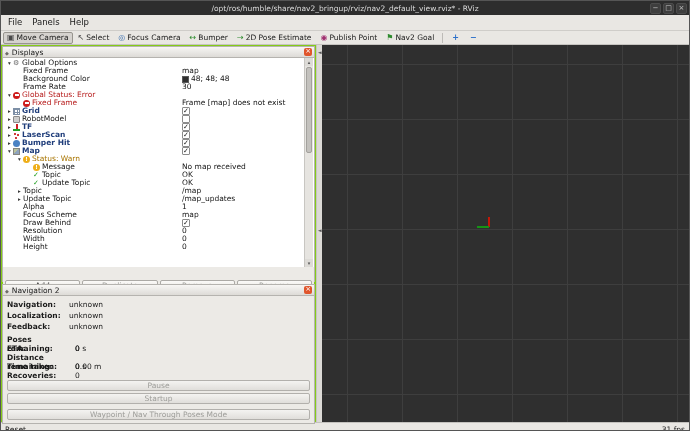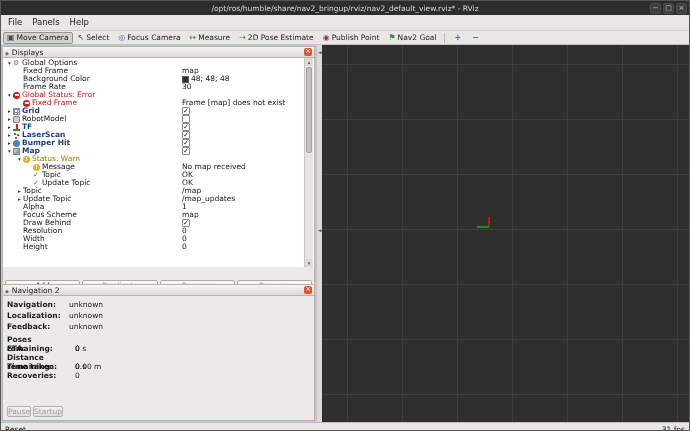--- a/index.html
+++ b/index.html
@@ -20,21 +20,21 @@
   
   .toolbar { height:14px; background:#e9e7e3; border-bottom:1px solid #c6c4c0; display:flex; align-items:center; padding:0 2px; gap:1px; }
   .tool { display:flex; align-items:center; gap:2px; height:12px; padding:0 3px; font-size:7.5px; border:1px solid transparent; border-radius:2px; white-space:nowrap; }
   .tool.active { background:#d5d2ce; border-color:#98958f; }
   .tglyph { font-size:8px; line-height:10px; }
   .tsep { width:1px; height:10px; background:#bdbbb7; margin:0 3px; }
   .textra { padding:0 4px; }
 
   
   .main { display:flex; height:377px; }
-  .leftcol { width:316px; background:#fdba74; padding:1px; display:flex; flex-direction:column; }
+  .leftcol { width:316px; background:#84cc16; padding:1px; display:flex; flex-direction:column; }
   .panel { border:1px solid #b5b3af; background:#eceae6; }
   .panel.displays { height:236px; margin-bottom:2px; display:flex; flex-direction:column; }
   .panel.nav2 { flex:1; display:flex; flex-direction:column; }
 
   .phead { height:11px; background:linear-gradient(#f7f6f4,#dddbd7); border-bottom:1px solid #b5b3af; display:flex; align-items:center; gap:3px; padding:0 2px; font-size:7.5px; flex:none; }
   .picon::before { content:"◆"; font-size:5px; color:#6d6b67; }
   .pclose { margin-left:auto; width:8px; height:8px; background:#e0552c; border-radius:2px; color:#fff; font-size:7px; line-height:7px; text-align:center; }
   .pclose::before { content:"×"; }
 
   
@@ -78,21 +78,21 @@
   .pbtn { flex:1; height:12px; line-height:10px; text-align:center; font-size:7.5px; background:linear-gradient(#fbfaf8,#e1dfdb); border:1px solid #acaaa6; border-radius:2px; color:#222; }
   .pbtn.disabled { color:#9f9f9b; }
 
   
   .nav2content { flex:1; display:flex; flex-direction:column; padding:3px 4px 3px; font-size:7.5px; background:#eceae6; }
   .srow { height:11px; line-height:11px; }
   .slabel { display:inline-block; width:62px; font-weight:bold; }
   .mgroup { margin-top:3px; }
   .mrow { height:9px; line-height:9px; }
   .mlabel { display:inline-block; width:68px; font-weight:bold; }
-  .nav2btns { margin-top:auto; display:flex; flex-direction:row; gap:2px; }
+  .nav2btns { margin-top:auto; display:flex; flex-direction:column; gap:2px; }
   .nav2btn { height:11px; line-height:9px; text-align:center; font-size:7.5px; background:linear-gradient(#f4f3f1,#e0deda); border:1px solid #b2b0ac; border-radius:2px; color:#9d9d99; }
   .nav2btn.spaced { margin-top:3px; }
 
   
   .splitter { width:6px; background:#dcdad6; position:relative; border-left:1px solid #c6c4c0; }
   .sparrow { position:absolute; left:0; width:5px; font-size:5px; line-height:6px; color:#555; text-align:center; }
   .sparrow::before { content:"◄"; }
   .sparrow.top { top:4px; }
   .sparrow.mid { top:182px; }
 
@@ -134,21 +134,21 @@
       <div class="tool">
         <span class="tglyph" style="color:#4a4a4a">↖</span>
         <span>Select</span>
       </div>
       <div class="tool">
         <span class="tglyph" style="color:#3a6fb0">◎</span>
         <span>Focus Camera</span>
       </div>
       <div class="tool">
         <span class="tglyph" style="color:#2e8b2e">↔</span>
-        <span>Measure</span>
+        <span>Bumper</span>
       </div>
       <div class="tool">
         <span class="tglyph" style="color:#2e8b2e">→</span>
         <span>2D Pose Estimate</span>
       </div>
       <div class="tool">
         <span class="tglyph" style="color:#a03070">◉</span>
         <span>Publish Point</span>
       </div>
       <div class="tool">
@@ -357,20 +357,21 @@
           <div class="mgroup">
               <div class="mrow"><span class="mlabel">Poses remaining:</span><span>0</span></div>
               <div class="mrow"><span class="mlabel">ETA:</span><span>0 s</span></div>
               <div class="mrow"><span class="mlabel">Distance remaining:</span><span>0.00 m</span></div>
               <div class="mrow"><span class="mlabel">Time taken:</span><span>0 s</span></div>
               <div class="mrow"><span class="mlabel">Recoveries:</span><span>0</span></div>
             </div>
           <div class="nav2btns">
               <div class="nav2btn">Pause</div>
               <div class="nav2btn">Startup</div>
+              <div class="nav2btn spaced">Waypoint / Nav Through Poses Mode</div>
             </div>
         </div>
       </div>
 
     </div>
 
     <div class="splitter">
       <span class="sparrow top"></span>
       <span class="sparrow mid"></span>
     </div>

